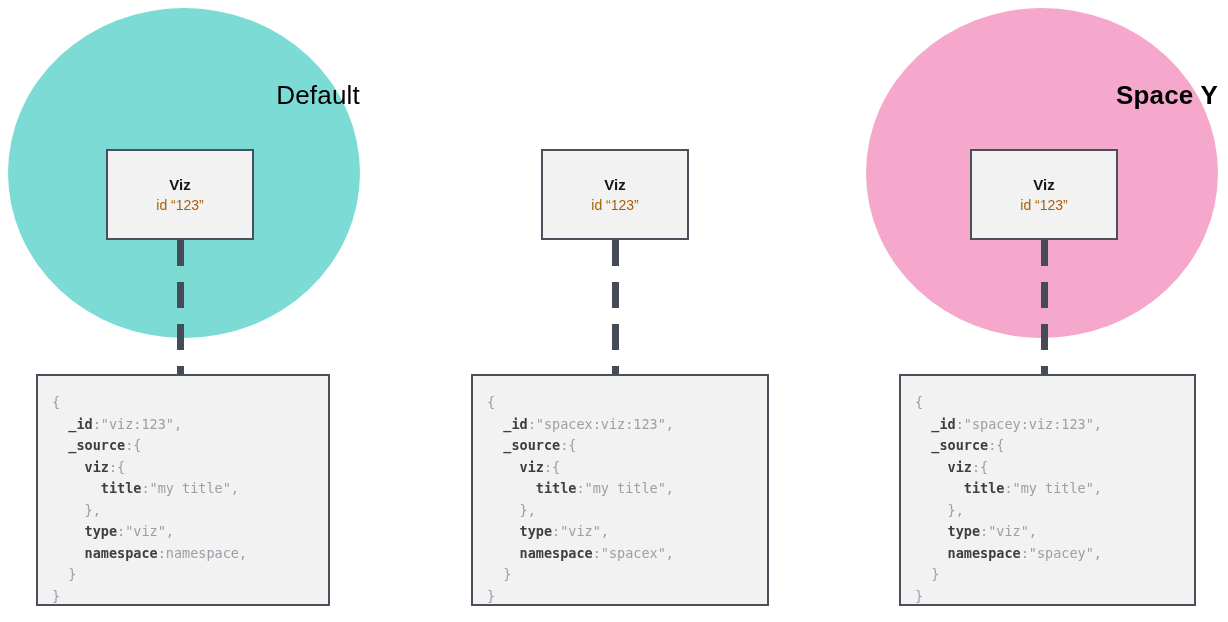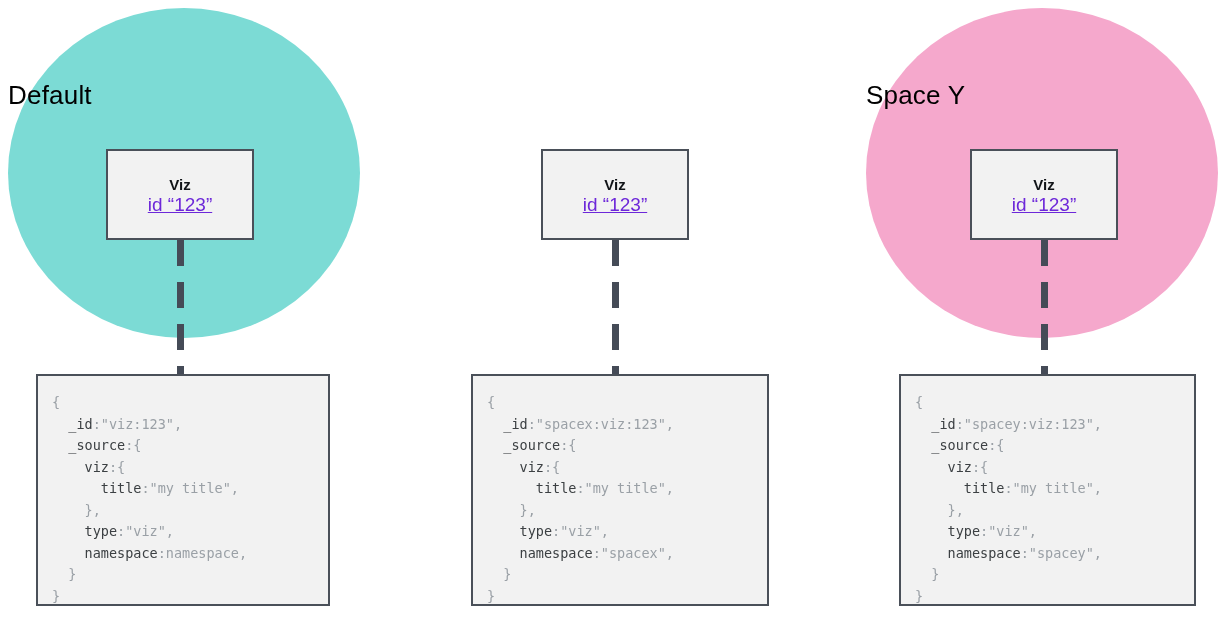--- a/index.html
+++ b/index.html
@@ -43,21 +43,21 @@
     border-radius: 50%;
   }
   #col-1 .circle { left: 8px; width: 352px; height: 330px; }
   #col-2 .circle { left: 0px; width: 352px; height: 330px; }
 
   .circle-title {
     position: absolute;
     top: 72px;
     left: 0;
     width: 352px;
-    text-align: left;
+    text-align: right;
     font-size: 26px;
     line-height: 30px;
     color: #000000;
     letter-spacing: 0.2px;
     white-space: nowrap;
   }
   #col-2 .circle-title { width: 352px; }
 
   
   .viz-box {
@@ -77,24 +77,23 @@
   #col-1 .viz-box { left: 106px; }
   #col-2 .viz-box { left: 104px; }
 
   .viz-title {
     font-size: 15px;
     font-weight: bold;
     color: #111418;
     line-height: 20px;
   }
   .viz-sub {
-    font-size: 19px;
-    color: #6d28d9;
+    font-size: 14px;
+    color: #a16207;
     line-height: 20px;
-    text-decoration: underline;
   }
 
   
   .connector {
     position: absolute;
     top: 240px;
     left: 177px;
     width: 7px;
     height: 134px;
     background-image: linear-gradient(
@@ -128,21 +127,21 @@
 
   .code {
     font-family: "DejaVu Sans Mono", monospace;
     font-size: 13.5px;
     line-height: 21.5px;
     white-space: pre;
     color: #9AA0A6;
   }
   .code .k {
     color: #3C4043;
-    font-weight: normal;
+    font-weight: bold;
   }
   .code .p { color: #9AA0A6; }
   .code .v { color: #9AA0A6; }
   .code .brace { color: #9AA0A6; }
 </style>
 </head>
 <body>
 
 <div class="stage">
 
@@ -183,21 +182,21 @@
       <span class="k">title</span><span class="p">:</span><span class="v">"my title"</span><span class="p">,</span>
     <span class="brace">}</span><span class="p">,</span>
     <span class="k">type</span><span class="p">:</span><span class="v">"viz"</span><span class="p">,</span>
     <span class="k">namespace</span><span class="p">:</span><span class="v">"spacex"</span><span class="p">,</span>
   <span class="brace">}</span>
 <span class="brace">}</span></div>
     </div>
   </div>
 
   <div class="column" id="col-2">
-    <div class="circle" style="background: rgb(245, 168, 204);">
+    <div class="circle" style="background: rgb(245, 168, 204); font-weight: bold;">
       <div class="circle-title">Space Y</div>
     </div>
     <div class="viz-box">
       <div class="viz-title">Viz</div>
       <div class="viz-sub">id “123”</div>
     </div>
     <div class="connector"></div>
     <div class="code-box">
       <div class="code"><span class="brace">{</span>
   <span class="k">_id</span><span class="p">:</span><span class="v">"spacey:viz:123"</span><span class="p">,</span>

